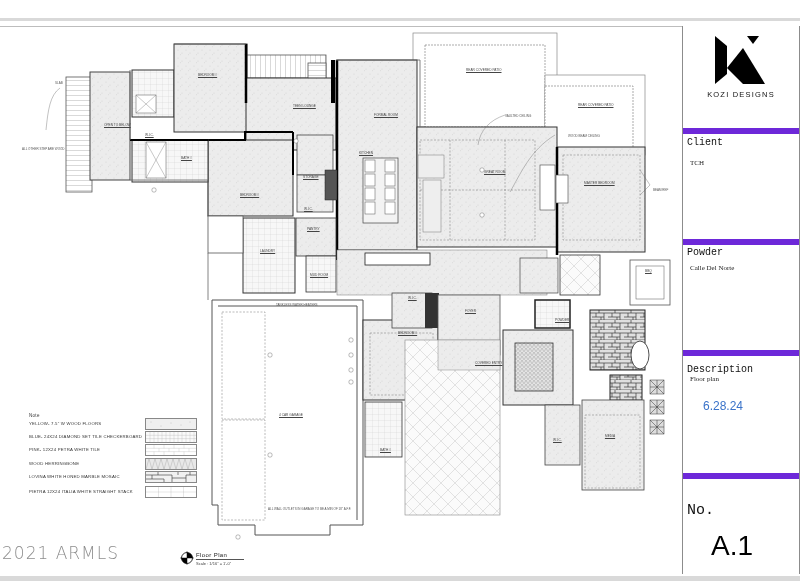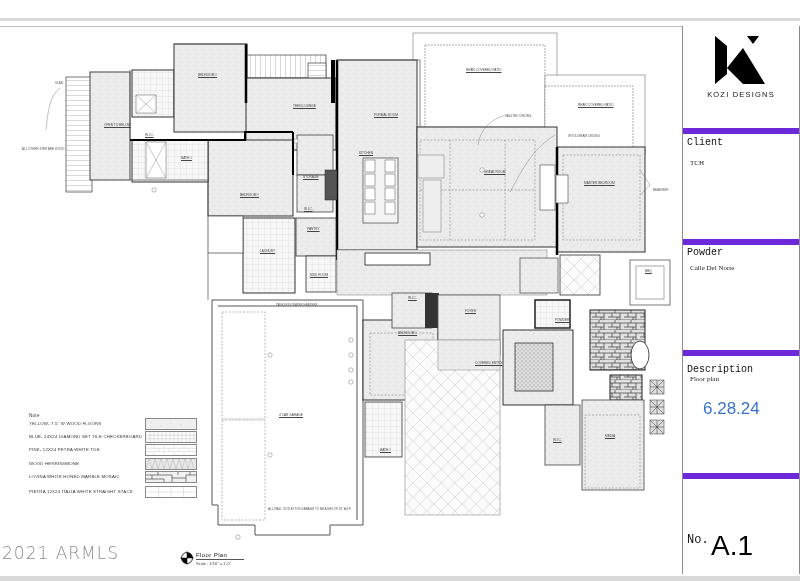--- a/index.html
+++ b/index.html
@@ -5,21 +5,21 @@
   html, body { margin:0; padding:0; background:#ffffff; }
   body { width:800px; height:581px; position:relative; overflow:hidden; font-family:"Liberation Sans", sans-serif; }
   .topbar { position:absolute; left:0; top:0; width:800px; height:18px; background:#ffffff; border-bottom:3px solid #d9d9d9; }
   .sheet { position:absolute; left:0; top:26px; width:800px; height:548px; border-top:1px solid #bdbdbd; }
   .bottombar { position:absolute; left:0; bottom:0; width:800px; height:5px; background:#d9d9d9; }
   .plan { position:absolute; left:0; top:27px; width:682px; height:548px; }
   .titleblock { position:absolute; left:682px; top:26px; width:116px; height:548px; border-left:1px solid #8c8c8c; border-right:1px solid #8c8c8c; background:#fff; }
   .tb-cell { position:absolute; left:0; width:116px; border-bottom:6px solid #6d28d9; }
   .tb-label { font-family:Liberation Mono, monospace; font-size:10px; color:#111; position:absolute; left:4px;text-align:right; }
   .tb-value { font-family:"Liberation Serif", serif; font-size:7px; color:#222; position:absolute; left:7px; }
-  .tb-date { position:absolute; left:20px; font-size:17px; color:#3a73c9; font-family:"Liberation Sans", sans-serif; }
+  .tb-date { position:absolute; left:20px; font-size:12px; color:#3a73c9; font-family:"Liberation Sans", sans-serif; }
   .tb-sheetno { position:absolute; left:28px; font-size:28px; color:#000; font-family:"Liberation Sans", sans-serif; }
   .brand { position:absolute; left:0; width:116px; text-align:center; font-size:7.5px; letter-spacing:1.2px; color:#111; }
   .legend { position:absolute; left:25px; top:410px; width:190px; }
   .legend .note { font-size:4.5px; color:#333; position:absolute; left:4px; top:3px; letter-spacing:0.3px; }
   .lg-item { position:absolute; left:4px; width:190px; height:12px; }
   .lg-label { position:absolute; left:0; top:3px; font-size:4.3px; color:#333; text-transform:uppercase; letter-spacing:0.2px; white-space:nowrap; }
   .lg-swatch { position:absolute; left:116px; top:0; width:50px; height:10px; border:1px solid #888; background:#f1f1f1; }
   .watermark { position:absolute; left:2px; top:543px; font-size:17px; color:#8d8d8d; letter-spacing:1px; font-family:"DejaVu Sans", sans-serif; font-weight:200; }
   .fp-title { position:absolute; left:196px; top:552px; font-size:6px; color:#222; letter-spacing:0.4px; }
   .fp-scale { position:absolute; left:196px; top:561px; font-size:4px; color:#444; }
@@ -325,18 +325,18 @@
   <div class="tb-cell" style="top:214px;height:110px;">
     <span class="tb-label" style="top:7px;">Powder</span>
     <span class="tb-value" style="top:24px;text-align:center;">Calle Del Norte</span>
   </div>
   <div class="tb-cell" style="top:325px;height:122px;">
     <span class="tb-label" style="top:13px;">Description</span>
     <span class="tb-value" style="top:24px;">Floor plan</span>
     <span class="tb-date" style="top:48px;">6.28.24</span>
   </div>
   <div class="tb-cell" style="top:471px;height:76px;border-bottom:none;">
-    <span class="tb-label" style="top:5px;font-size:12px;margin-top:31px;">No.</span>
+    <span class="tb-label" style="top:5px;font-size:15px;">No.</span>
     <span class="tb-sheetno" style="top:33px;">A.1</span>
   </div>
 </div>
 
 <div class="bottombar"></div>
 
 </body></html>

